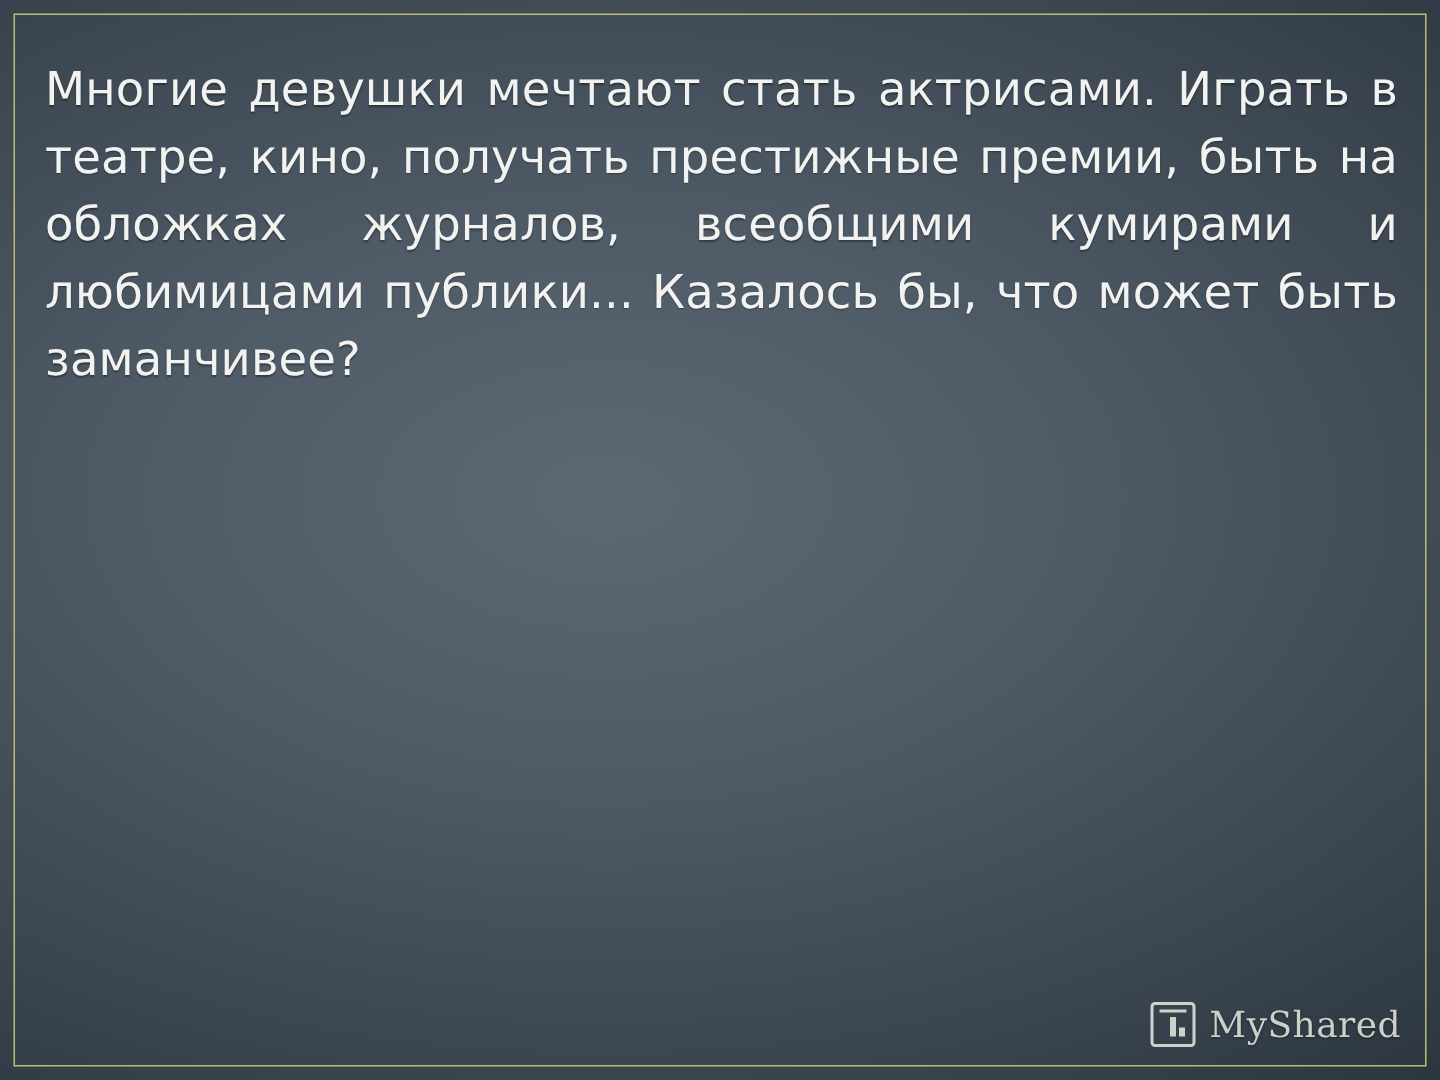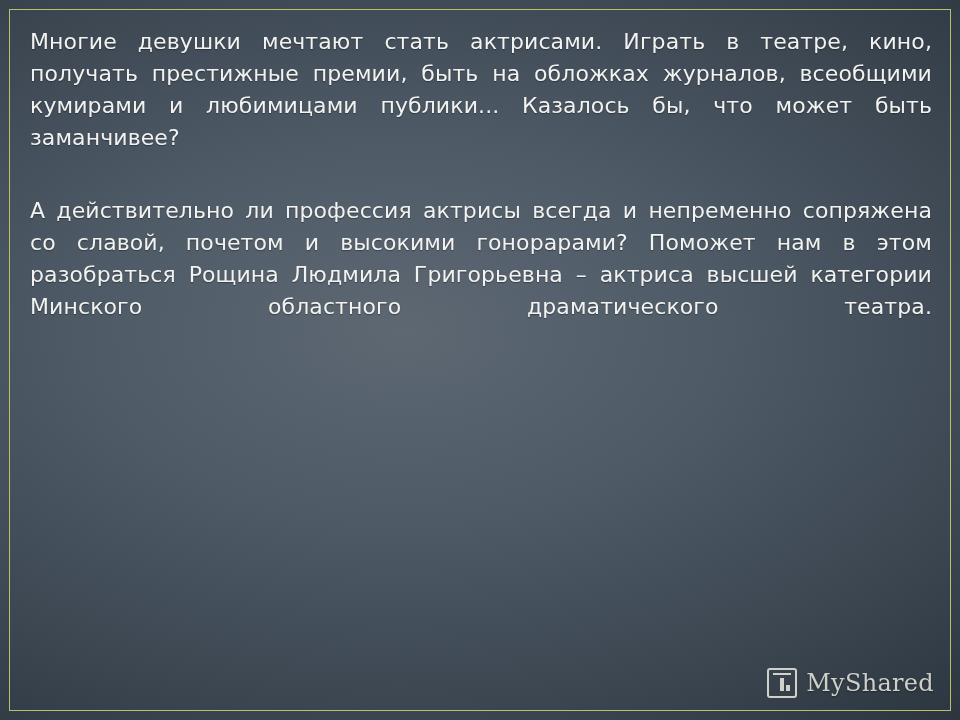--- a/index.html
+++ b/index.html
@@ -30,25 +30,25 @@
     pointer-events: none;
   }
   #content {
     position: absolute;
     left: 30px;
     top: 26px;
     width: 902px;
   }
   .para {
     color: #f2f3f0;
-    font-size: 22px;
+    font-size: 31px;
     line-height: 1.455;
     text-align: justify;
     text-justify: inter-word;
-    margin: 0 0 9px 0;
+    margin: 12px 0 9px 0;
     letter-spacing: 0.1px;
     text-shadow: 0 1px 1px rgba(0,0,0,0.35);
   }
   .para:last-child { margin-bottom: 0; }
   
   .para::after {
     content: "";
     display: inline-block;
     width: 100%;
   }
@@ -97,21 +97,20 @@
 </style>
 </head>
 <body>
 
 <div id="slide">
 
   <div id="frame"></div>
 
   <div id="content">
     <p class="para">Многие девушки мечтают стать актрисами. Играть в театре, кино, получать престижные премии, быть на обложках журналов, всеобщими кумирами и любимицами публики... Казалось бы, что может быть заманчивее?</p>
-    <p class="para">А действительно ли профессия актрисы всегда и непременно сопряжена со славой, почетом и высокими гонорарами? Поможет нам в этом разобраться Рощина Людмила Григорьевна – актриса высшей категории Минского областного драматического театра.</p>
   </div>
 
   <div id="logo">
     <span class="mark">
       <b></b>
       <i></i>
         <i></i>
         <i></i>
     </span>
     <span class="wordmark">MyShared</span>

